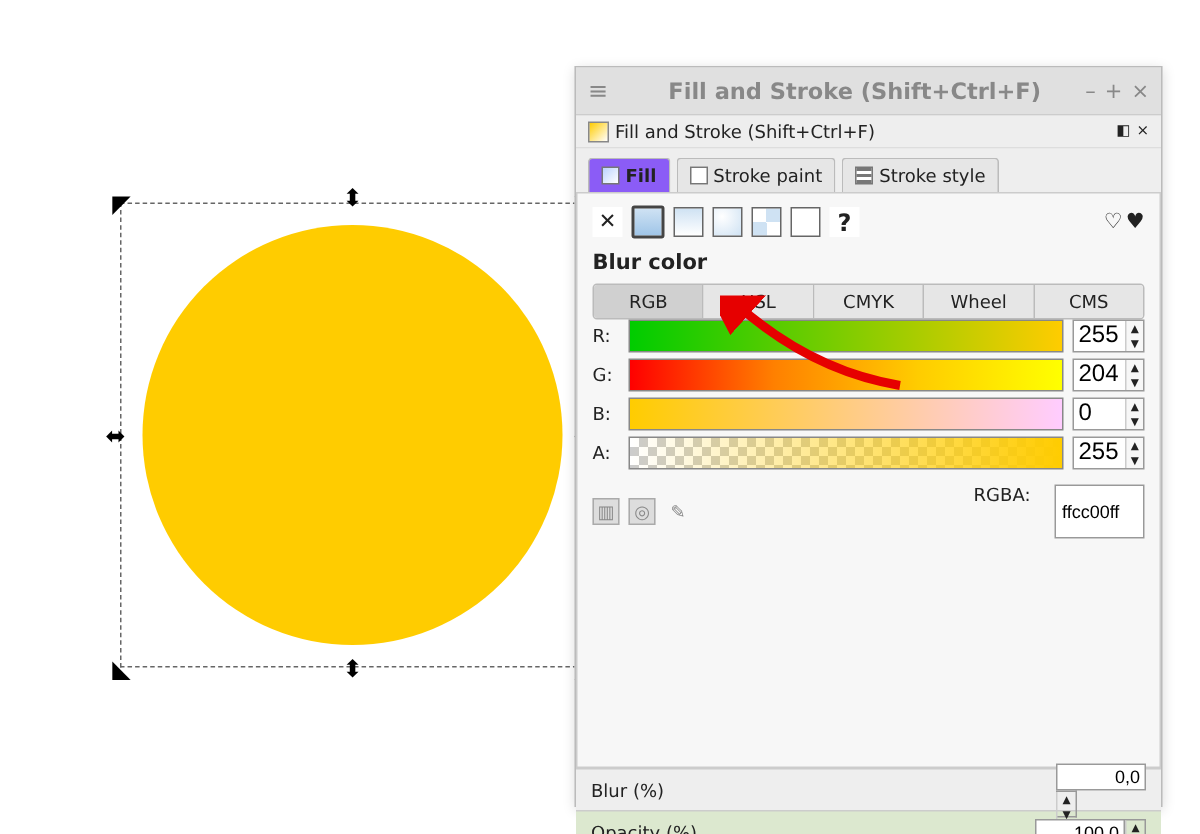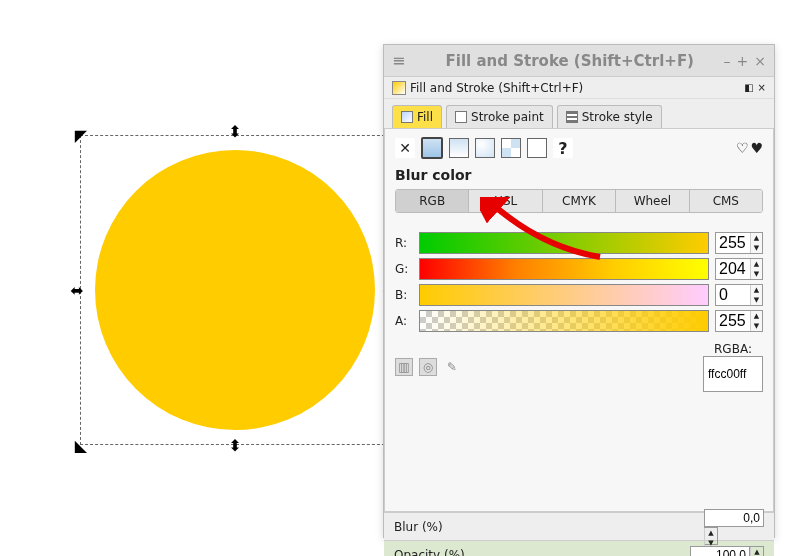--- a/index.html
+++ b/index.html
@@ -19,60 +19,60 @@
 .tb-title { flex: 1; font-weight: bold; font-size: 15px; color: #888; text-align:center;}
 .tb-btns { display: flex; gap: 6px; color: #888; font-size: 14px; }
 .tb-btn { cursor: pointer; }
 
 .subhead { height: 22px; background: #eee; display: flex; align-items: center; padding: 0 8px; border-bottom: 1px solid #ddd; font-size: 12px; }
 .subhead .mini-icon { width: 14px; height: 14px; margin-right: 4px; background: linear-gradient(135deg,#ffcc00,#fff); border:1px solid #888; }
 .subhead .ctrls { margin-left:auto; display:flex; gap:4px; font-size:10px;}
 
 .tabs { display: flex; padding: 6px 8px 0 8px; gap: 4px; background: #eee; }
 .tab { border: 1px solid #bbb; border-bottom: none; padding: 4px 8px; background: #e6e6e6; display: flex; align-items: center; gap: 4px; font-size: 12px; border-radius: 3px 3px 0 0; }
-.tab.active { background: #fde047; font-weight: normal; }
+.tab.active { background: #8b5cf6; font-weight: bold; }
 .tab-ic { width: 12px; height: 12px; border: 1px solid #777; display:inline-block; }
 .tab-ic.fill { background: linear-gradient(135deg,#bcd4ff,#fff); }
 .tab-ic.sp { background: #fff; }
 .tab-ic.ss { background: repeating-linear-gradient(0deg,#777,#777 2px,#fff 2px,#fff 4px); }
 
 .panel { background: #f7f7f7; border: 1px solid #ccc; margin: 0 0px; padding: 8px 10px 12px 10px; height:384px;}
 .paint-row { display: flex; align-items: center; gap: 6px; margin-bottom: 8px; }
 .paint-btn { width: 20px; height: 20px; border: 1px solid #666; background: #fff; display:flex; align-items:center; justify-content:center; font-size:14px;}
 .paint-btn.none { border:none; font-weight:bold; }
 .paint-btn.flat { background: linear-gradient(#cfe2f3,#9fc5e8); border:2px solid #444; width:22px; height:22px; border-radius:2px;}
 .paint-btn.lg { background: linear-gradient(#cfe2f3,#fff); }
 .paint-btn.rg { background: radial-gradient(circle at 30% 30%, #fff,#cfe2f3); }
 .paint-btn.pat { background: repeating-conic-gradient(#cfe2f3 0 25%, #fff 0 50%); }
 .paint-btn.sw { background: #fff; }
 .paint-btn.unk { border:none; font-weight:bold; font-size:16px;}
 .right-heart { margin-left:auto; display:flex; gap:2px; font-size:14px;}
 
 .flat-label { font-weight: bold; font-size: 14px; margin-bottom: 6px; }
-.mode-row { display: flex; margin-bottom: 19px; border:1px solid #bbb; border-radius:3px; overflow:hidden;}
+.mode-row { display: flex; margin-bottom: 0; border:1px solid #bbb; border-radius:3px; overflow:hidden;}
 .mode-btn { flex: 1; text-align: center; padding: 4px 0; background: #e6e6e6; border-right: 1px solid #bbb; font-size: 12px; }
 .mode-btn:last-child { border-right:none;}
 .mode-btn.active { background: #d0d0d0; }
 
 .slider-row { display: flex; align-items: center; gap: 6px; margin-bottom: 4px; }
 .slider-row .lab { width: 18px; font-size: 12px; }
 .slider { flex: 1; height: 22px; border: 1px solid #888; position: relative; }
 .slider-r { background: linear-gradient(to right, #00cc00, #80cc00, #ffcc00); }
 .slider-g { background: linear-gradient(to right, #ff0000, #ff8000, #ffcc00, #ffff00); }
 .slider-b { background: linear-gradient(to right, #ffcc00, #ffcc80, #ffccff); }
 .slider-a { background: repeating-conic-gradient(#ccc 0 25%, #fff 0 50%) 0 0/12px 12px; }
 .slider-a::after {content:""; position:absolute; inset:0; background:linear-gradient(to right, rgba(255,204,0,0), #ffcc00); }
 .spin { width: 48px; height: 22px; border: 1px solid #999; display:flex; }
 .spin input { width: 34px; border: none; padding: 0 3px; font-size: 16px; background:#fff; }
 .spinbtns { width:14px; display:flex; flex-direction:column; }
 .spinbtns span { flex:1; font-size:7px; text-align:center; border-left:1px solid #ccc; line-height:10px;}
 
 .tools-row { display:flex; align-items:center; gap:6px; margin-top:10px;}
 .tools-row .tool { width:18px; height:18px; border:1px solid #aaa; background:#ddd; display:flex; align-items:center; justify-content:center; font-size:12px; color:#888;}
-.rgba-box { margin-left:auto; display:flex; align-items:center; gap:0; font-size:12px;flex-direction:column; }
+.rgba-box { margin-left:auto; display:flex; gap:16px; font-size:12px; }
 .rgba-box input { width:60px; height:36px; border:1px solid #999; padding:0 4px; font-size:12px; }
 
 .bottom-row { display:flex; align-items:center; padding:4px 10px; border-top:1px solid #ccc; background:#eee; height:28px;}
 .bottom-row.green { background:#dce8cf; }
 .bottom-row input { width:60px; text-align:right; border:1px solid #999; height:18px; padding:0 3px; font-size:12px; }
 .bottom-row .spinbtns {height:18px; width:14px; border:1px solid #999; border-left:none;}
 
 .arrow { position:absolute; left:480px; top:197px; width:130px; height:70px; pointer-events:none; }
 </style>
 </head>

